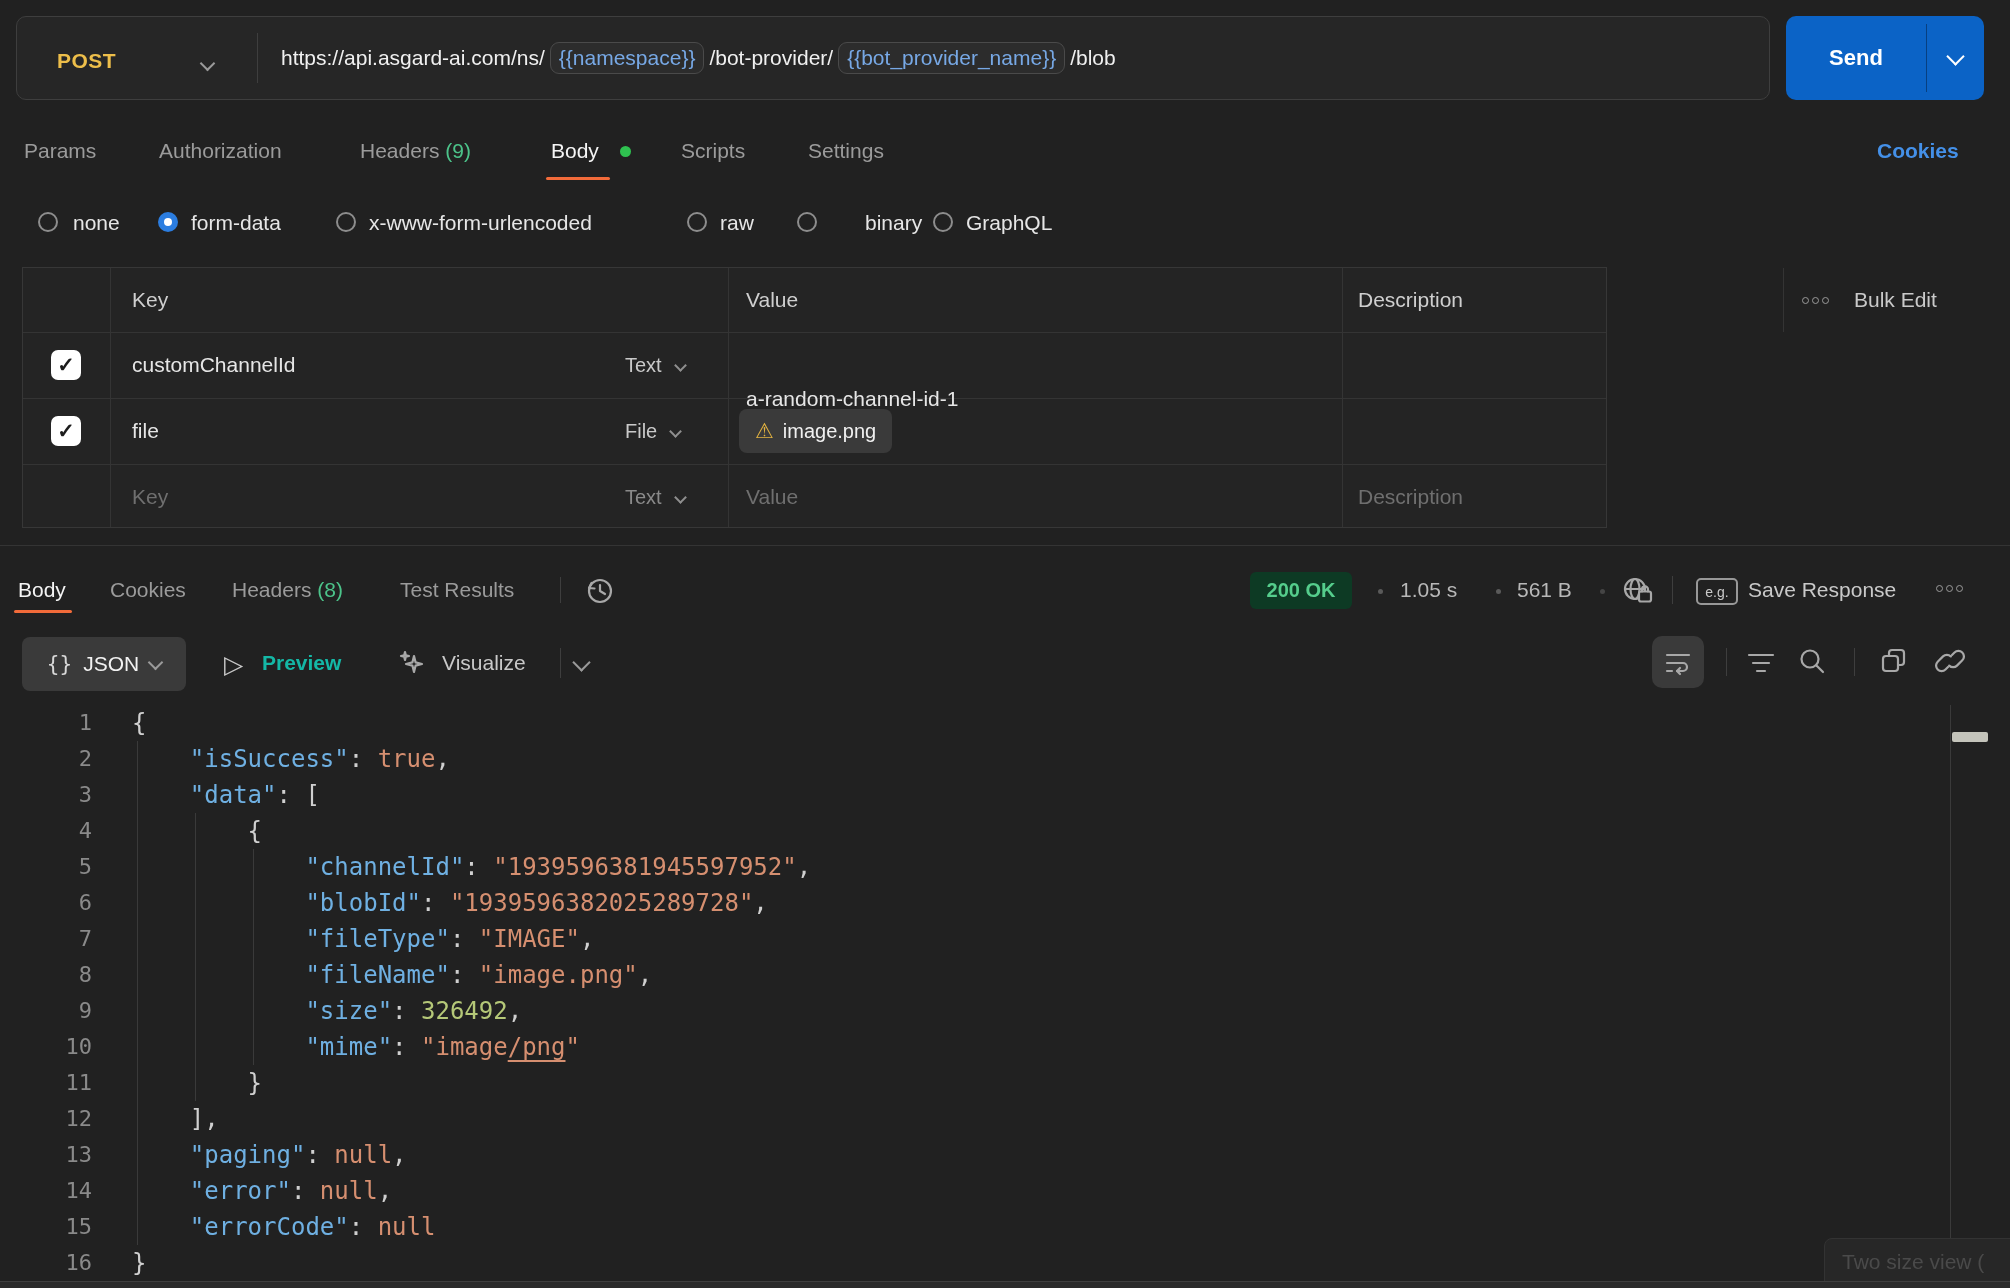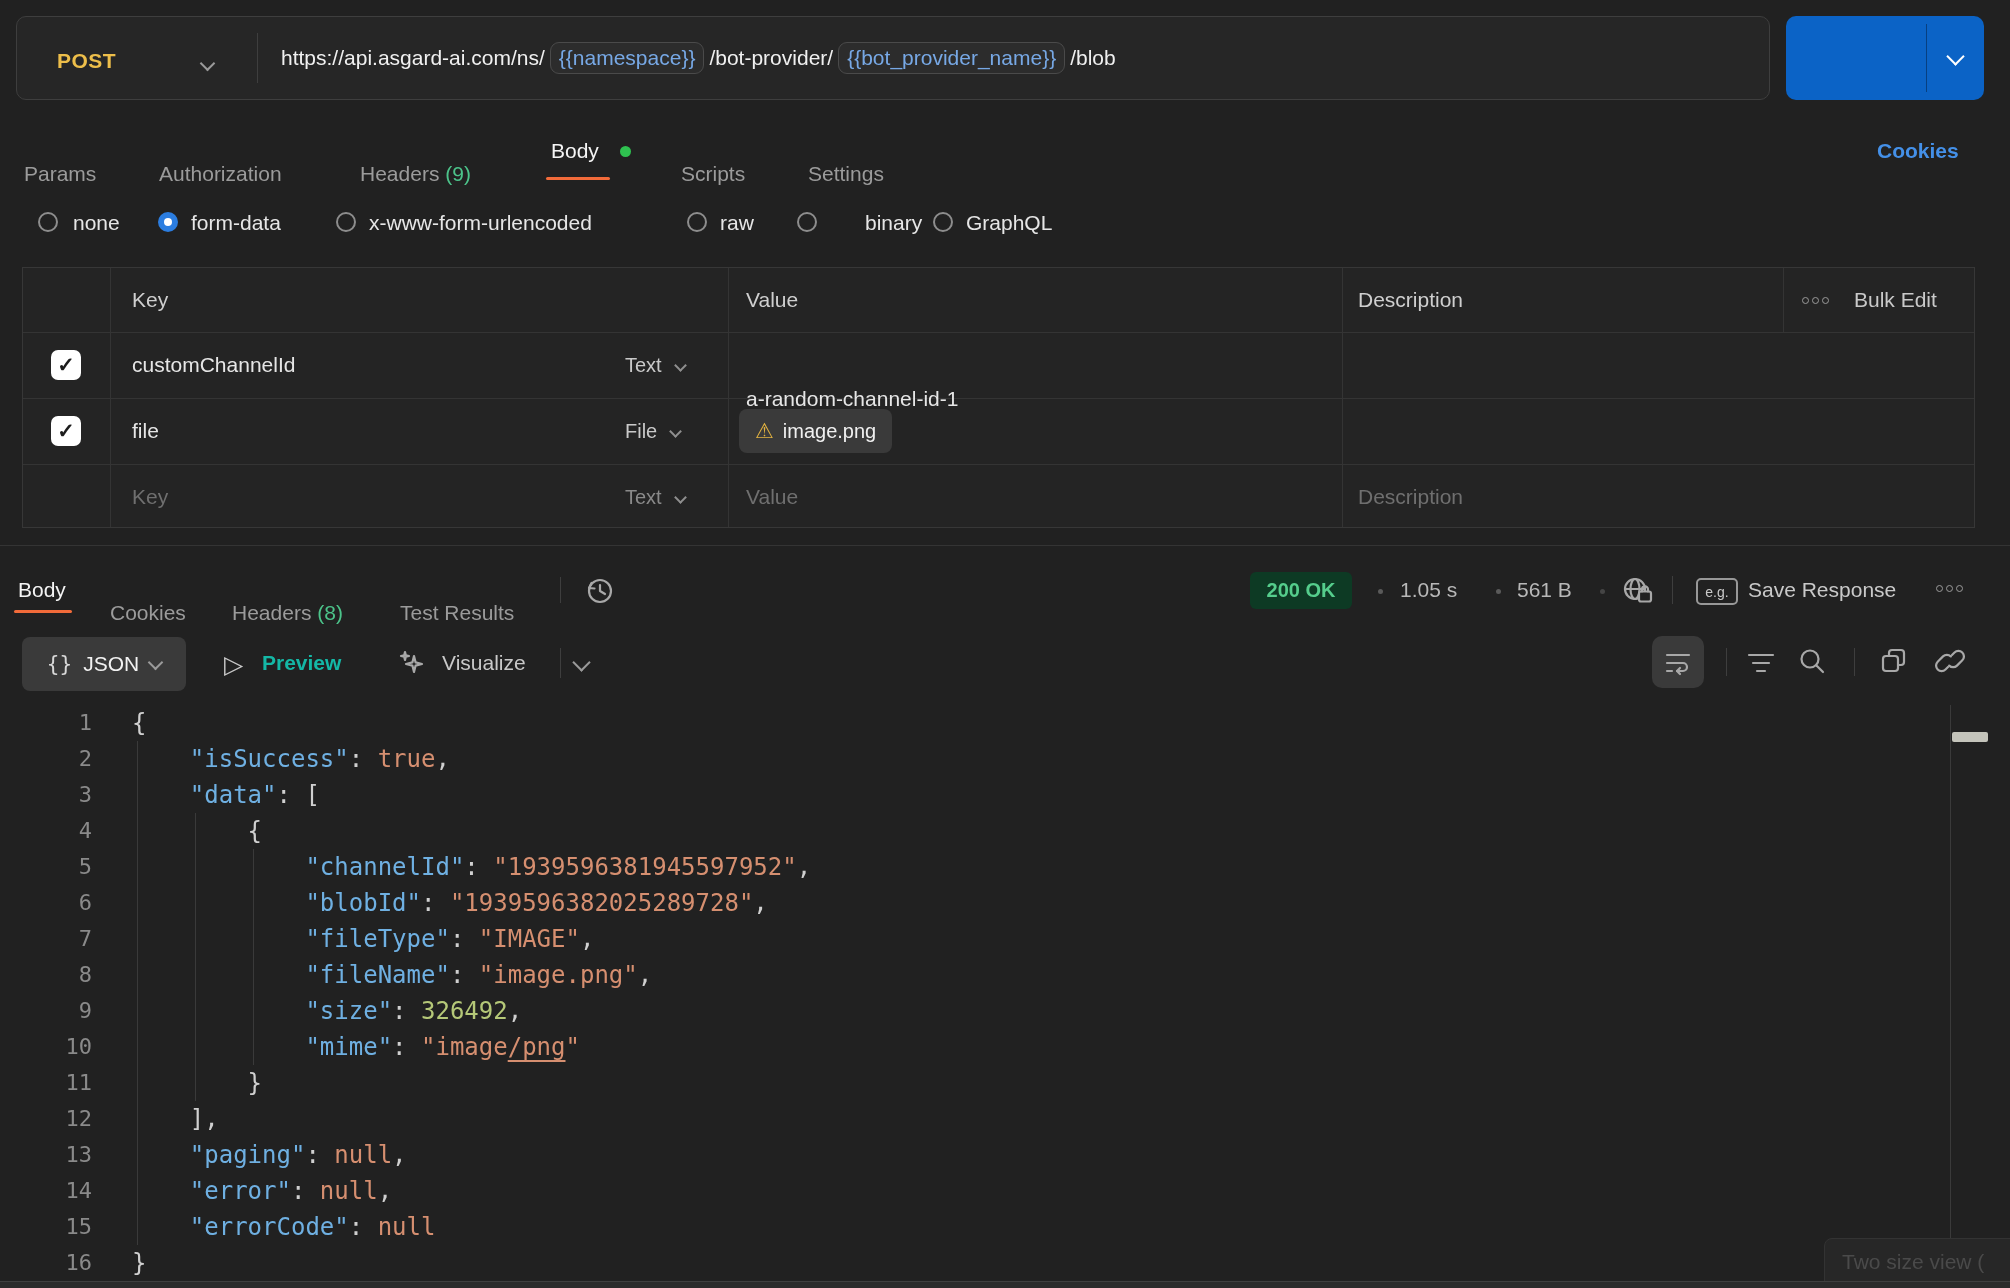--- a/index.html
+++ b/index.html
@@ -1,20 +1,20 @@
 <!DOCTYPE html>
 <html><head>
 <meta charset="utf-8">
 <style>
   html,body{margin:0;padding:0;background:#191919;}
   .app{position:relative;width:2010px;height:1288px;background:#212121;overflow:hidden;
        font-family:"Liberation Sans",sans-serif;color:#e8e8e8;}
   .a{position:absolute;}
   .txt{position:absolute;font-size:21px;line-height:26px;white-space:nowrap;}
-  .dim{color:#9b9b9b;margin-top:23px;}
+  .dim{color:#9b9b9b;}
   .lbl{color:#e6e6e6;}
   .ph{color:#6f6f6f;}
   .cnt{color:#4cc38a;}
   .chv{display:inline-block;width:9px;height:9px;border-right:2px solid #9a9a9a;
        border-bottom:2px solid #9a9a9a;transform:rotate(45deg);}
   
   .urlbar{left:16px;top:16px;width:1752px;height:82px;background:#262626;
           border:1px solid #3e3e3e;border-radius:10px;}
   .method{left:40px;top:44px;transform:translateY(-50%);color:#edbe4a;font-weight:700;
           font-size:21px;letter-spacing:.5px;}
@@ -28,21 +28,21 @@
   .send .dd{position:absolute;left:140px;top:0;width:58px;height:84px;display:flex;
             align-items:center;justify-content:center;}
   .send .chv{border-color:#fff;width:11px;height:11px;margin-top:-4px;}
   
   .radio{position:absolute;width:20px;height:20px;border:2px solid #8d8d8d;border-radius:50%;
          box-sizing:border-box;}
   .radio.sel{border:none;background:#2b7de0;}
   .radio.sel::after{content:"";position:absolute;left:6px;top:6px;width:8px;height:8px;
          border-radius:50%;background:#fff;}
   
-  .ftable{left:22px;top:267px;width:1953px;height:261px;background:#242424;
+  .ftable{left:22px;top:267px;width:1585px;height:261px;background:#242424;
           border:1px solid #373737;box-sizing:border-box;}
   .hline{position:absolute;left:0;width:100%;height:1px;background:#343434;}
   .cline{position:absolute;top:0;width:1px;height:100%;background:#343434;}
   .checkbox{position:absolute;width:30px;height:30px;background:#fff;border-radius:7px;
             display:flex;align-items:center;justify-content:center;color:#1c1c1c;
             font-size:21px;font-weight:700;}
   .typesel{position:absolute;font-size:20px;color:#c9c9c9;}
   .typesel .chv{width:7px;height:7px;margin-left:14px;margin-bottom:2px;border-color:#8f8f8f;}
   .filechip{position:absolute;background:#3a3a3a;border-radius:8px;height:44px;
             display:flex;align-items:center;padding:0 16px;gap:9px;font-size:20px;color:#f0f0f0;}
@@ -93,20 +93,21 @@
     <div class="vdiv" style="left:240px;top:16px;height:50px;"></div>
     <div class="a" style="left:264px;top:41px;transform:translateY(-50%);font-size:21px;color:#f0f0f0;display:flex;align-items:center;white-space:nowrap;">
       <span>https://api.asgard-ai.com/ns/</span>
         <span class="chip">{{namespace}}</span>
         <span>/bot-provider/</span>
         <span class="chip">{{bot_provider_name}}</span>
         <span>/blob</span>
     </div>
   </div>
   <div class="a send">
+    <div class="main">Send</div>
     <div class="sep"></div>
     <div class="dd">
         <span class="chv"></span>
       </div>
   </div>
 
   <span class="txt dim" style="left:24px;top:138px;">Params</span>
   <span class="txt dim" style="left:159px;top:138px;">Authorization</span>
   <span class="txt dim" style="left:360px;top:138px;"><span>Headers</span> <span class="cnt">(9)</span></span>
   <span class="txt" style="left:551px;top:138px;color:#f5f5f5;">Body</span>

